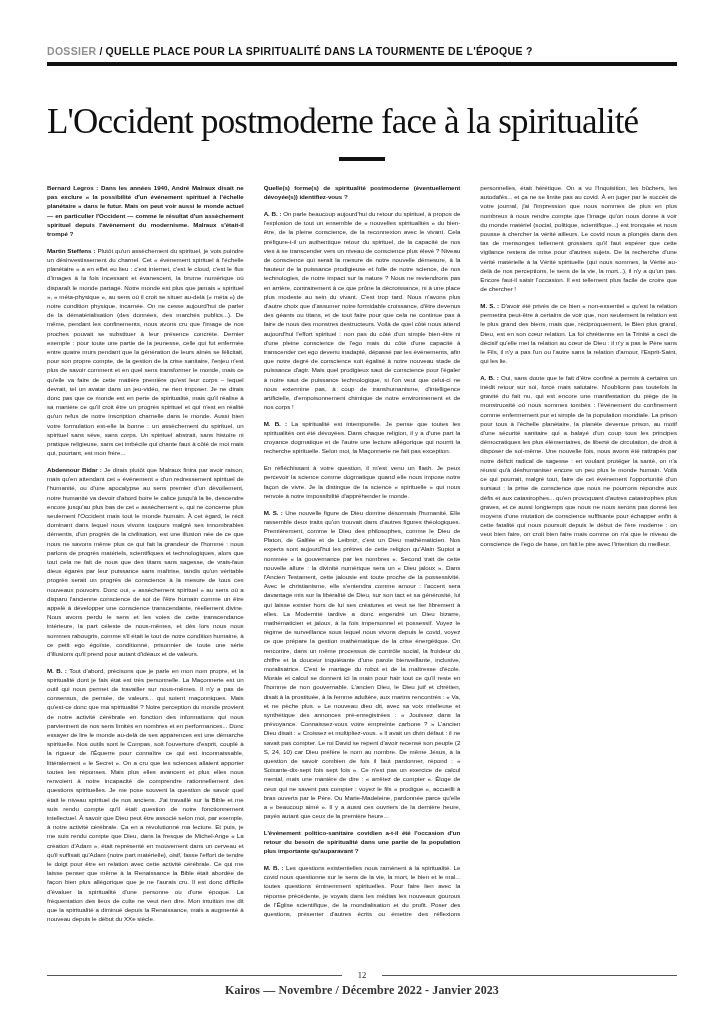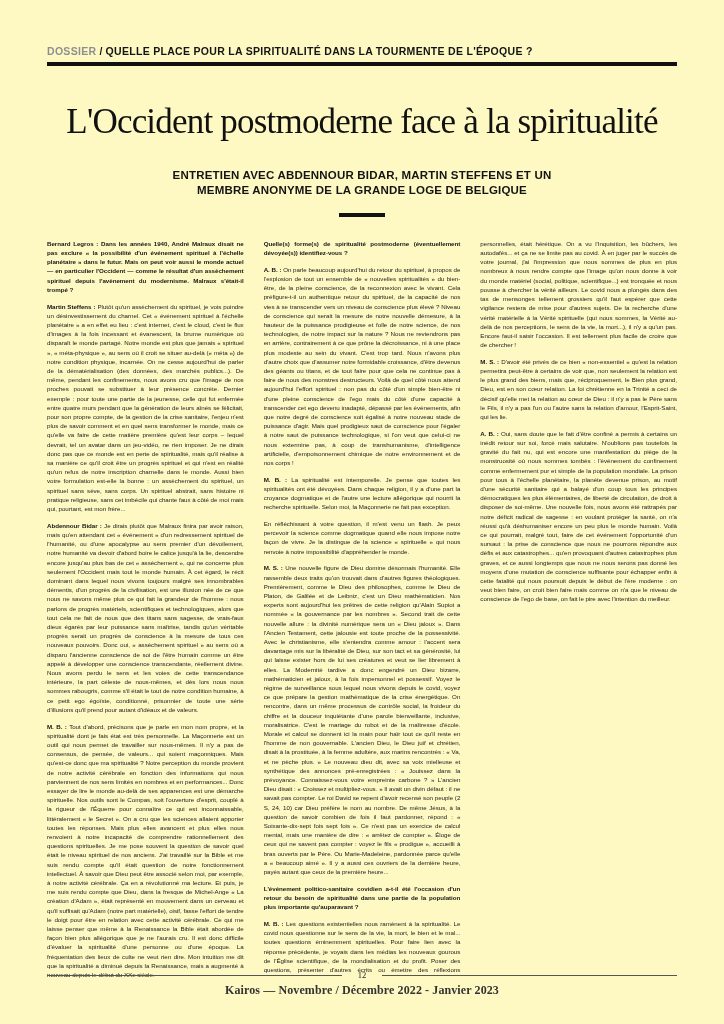--- a/index.html
+++ b/index.html
@@ -1,21 +1,21 @@
 <!DOCTYPE html>
 <html lang="fr"><head>
 <meta charset="utf-8">
 <style>
   html, body { margin: 0; padding: 0; background: #e8e8e8; }
   .page {
     position: relative;
     width: 724px;
     height: 1024px;
     margin: 0 auto;
-    background: #fef9c3;
+    background: #ffffff;
     font-family: "Liberation Sans", sans-serif;
     color: #1c1c1c;
     overflow: hidden;
     box-sizing: border-box;
     padding: 45px 47px 0 47px;
   }
   
   .kicker {
     font-size: 10.5px;
     font-weight: bold;
@@ -29,21 +29,21 @@
     height: 4px;
     background: #121212;
     margin-top: 5px;
   }
   
   .headline {
     font-family: "Liberation Serif", serif;
     font-weight: normal;
     font-size: 35px;
     letter-spacing: -0.8px;
-    text-align: center;
+    text-align: left;
     margin: 36px 0 0 0;
     color: #111;
     white-space: nowrap;
   }
   
   .standfirst {
     margin: 26px auto 0 auto;
     width: 420px;
     text-align: center;
     font-size: 11.5px;
@@ -117,21 +117,20 @@
 <div class="page">
 
   <header>
     <div class="kicker">
       <span class="kicker-label">DOSSIER</span><span class="kicker-sep">/</span><span class="kicker-title">QUELLE PLACE POUR LA SPIRITUALITÉ DANS LA TOURMENTE DE L'ÉPOQUE ?</span>
     </div>
     <div class="kicker-rule"></div>
 
     <h1 class="headline">L'Occident postmoderne face à la spiritualité</h1>
 
-    <div class="standfirst">ENTRETIEN AVEC ABDENNOUR BIDAR, MARTIN STEFFENS ET UN MEMBRE ANONYME DE LA GRANDE LOGE DE BELGIQUE</div>
     <div class="standfirst-rule"></div>
   </header>
 
   <main class="columns" id="body-columns">
       <p class="para intro"><b>Bernard Legros : </b>Dans les années 1940, André Malraux disait ne pas exclure « la possibilité d'un événement spirituel à l'échelle planétaire » dans le futur. Mais on peut voir aussi le monde actuel — en particulier l'Occident — comme le résultat d'un assèchement spirituel depuis l'avènement du modernisme. Malraux s'était-il trompé ?</p>
       <p class="para answer"><b>Martin Steffens : </b>Plutôt qu'un assèchement du spirituel, je vois poindre un désinvestissement du charnel. Cet « événement spirituel à l'échelle planétaire » a en effet eu lieu : c'est internet, c'est le cloud, c'est le flux d'images à la fois incessant et évanescent, la brume numérique où disparaît le monde partagé. Notre monde est plus que jamais « spirituel », « méta-physique », au sens où il croit se situer au-delà (« méta ») de notre condition physique, incarnée. On ne cesse aujourd'hui de parler de la dématérialisation (des données, des marchés publics...). De même, pendant les confinements, nous avons cru que l'image de nos proches pouvait se substituer à leur présence concrète. Dernier exemple : pour toute une partie de la jeunesse, celle qui fut enfermée entre quatre murs pendant que la génération de leurs aînés se félicitait, pour son propre compte, de la gestion de la crise sanitaire, l'enjeu n'est plus de savoir comment et en quel sens transformer le monde, mais ce qu'elle va faire de cette matière première qu'est leur corps – lequel devrait, tel un avatar dans un jeu-vidéo, ne rien imposer. Je ne dirais donc pas que ce monde est en perte de spiritualité, mais qu'il réalise à sa manière ce qu'il croit être un progrès spirituel et qui n'est en réalité qu'un refus de notre inscription charnelle dans le monde. Aussi bien votre formulation est-elle la bonne : un assèchement du spirituel, un spirituel sans sève, sans corps. Un spirituel abstrait, sans histoire ni pratique religieuse, sans cet imbécile qui chante faux à côté de moi mais qui, pourtant, est mon frère...</p>
       <p class="para answer"><b>Abdennour Bidar : </b>Je dirais plutôt que Malraux finira par avoir raison, mais qu'en attendant cet « événement » d'un redressement spirituel de l'humanité, ou d'une apocalypse au sens premier d'un dévoilement, notre humanité va devoir d'abord boire le calice jusqu'à la lie, descendre encore jusqu'au plus bas de cet « assèchement », qui ne concerne plus seulement l'Occident mais tout le monde humain. À cet égard, le récit dominant dans lequel nous vivons toujours malgré ses innombrables démentis, d'un progrès de la civilisation, est une illusion née de ce que nous ne savons même plus ce qui fait la grandeur de l'homme : nous parlons de progrès matériels, scientifiques et technologiques, alors que tout cela ne fait de nous que des titans sans sagesse, de vrais-faux dieux égarés par leur puissance sans maîtrise, tandis qu'un véritable progrès serait un progrès de conscience à la mesure de tous ces nouveaux pouvoirs. Donc oui, « assèchement spirituel » au sens où a disparu l'ancienne conscience de soi de l'être humain comme un être appelé à développer une conscience transcendante, réellement divine. Nous avons perdu le sens et les voies de cette transcendance intérieure, la part céleste de nous-mêmes, et dès lors nous nous sommes rabougris, comme s'il était le tout de notre condition humaine, à ce petit ego égoïste, conditionné, prisonnier de toute une série d'illusions qu'il prend pour autant d'idéaux et de valeurs.</p>
       <p class="para answer"><b>M. B. : </b>Tout d'abord, précisons que je parle en mon nom propre, et la spiritualité dont je fais état est très personnelle. La Maçonnerie est un outil qui nous permet de travailler sur nous-mêmes. Il n'y a pas de consensus, de pensée, de valeurs... qui soient maçonniques. Mais qu'est-ce donc que ma spiritualité ? Notre perception du monde provient de notre activité cérébrale en fonction des informations qui nous parviennent de nos sens limités en nombres et en performances... Donc essayer de lire le monde au-delà de ses apparences est une démarche spirituelle. Nos outils sont le Compas, soit l'ouverture d'esprit, couplé à la rigueur de l'Équerre pour connaître ce qui est inconnaissable, littéralement « le Secret ». On a cru que les sciences allaient apporter toutes les réponses. Mais plus elles avancent et plus elles nous renvoient à notre incapacité de comprendre rationnellement des questions spirituelles. Je me pose souvent la question de savoir quel était le niveau spirituel de nos anciens. J'ai travaillé sur la Bible et me suis rendu compte qu'il était question de notre fonctionnement intellectuel. À savoir que Dieu peut être associé selon moi, par exemple, à notre activité cérébrale. Ça en a révolutionné ma lecture. Et puis, je me suis rendu compte que Dieu, dans la fresque de Michel-Ange « La création d'Adam », était représenté en mouvement dans un cerveau et qu'il suffisait qu'Adam (notre part matérielle), oisif, fasse l'effort de tendre le doigt pour être en relation avec cette activité cérébrale. Ce qui me laisse penser que même à la Renaissance la Bible était abordée de façon bien plus allégorique que je ne l'aurais cru. Il est donc difficile d'évaluer la spiritualité d'une personne ou d'une époque. La fréquentation des lieux de culte ne veut rien dire. Mon intuition me dit que la spiritualité a diminué depuis la Renaissance, mais a augmenté à nouveau depuis le début du XXe siècle.</p>
       <p class="para question">Quelle(s) forme(s) de spiritualité postmoderne (éventuellement dévoyée(s)) identifiez-vous ?</p>
       <p class="para answer"><b>A. B. : </b>On parle beaucoup aujourd'hui du retour du spirituel, à propos de l'explosion de tout un ensemble de « nouvelles spiritualités » du bien-être, de la pleine conscience, de la reconnexion avec le vivant. Cela préfigure-t-il un authentique retour du spirituel, de la capacité de nos vies à se transcender vers un niveau de conscience plus élevé ? Niveau de conscience qui serait la mesure de notre nouvelle démesure, à la hauteur de la puissance prodigieuse et folle de notre science, de nos technologies, de notre impact sur la nature ? Nous ne reviendrons pas en arrière, contrairement à ce que prône la décroissance, ni à une place plus modeste au sein du vivant. C'est trop tard. Nous n'avons plus d'autre choix que d'assumer notre formidable croissance, d'être devenus des géants ou titans, et de tout faire pour que cela ne continue pas à faire de nous des monstres destructeurs. Voilà de quel côté nous attend aujourd'hui l'effort spirituel : non pas du côté d'un simple bien-être ni d'une pleine conscience de l'ego mais du côté d'une capacité à transcender cet ego devenu inadapté, dépassé par les événements, afin que notre degré de conscience soit égalisé à notre nouveau stade de puissance d'agir. Mais quel prodigieux saut de conscience pour l'égaler à notre saut de puissance technologique, si l'on veut que celui-ci ne nous extermine pas, à coup de transhumanisme, d'intelligence artificielle, d'empoisonnement chimique de notre environnement et de nos corps !</p>

